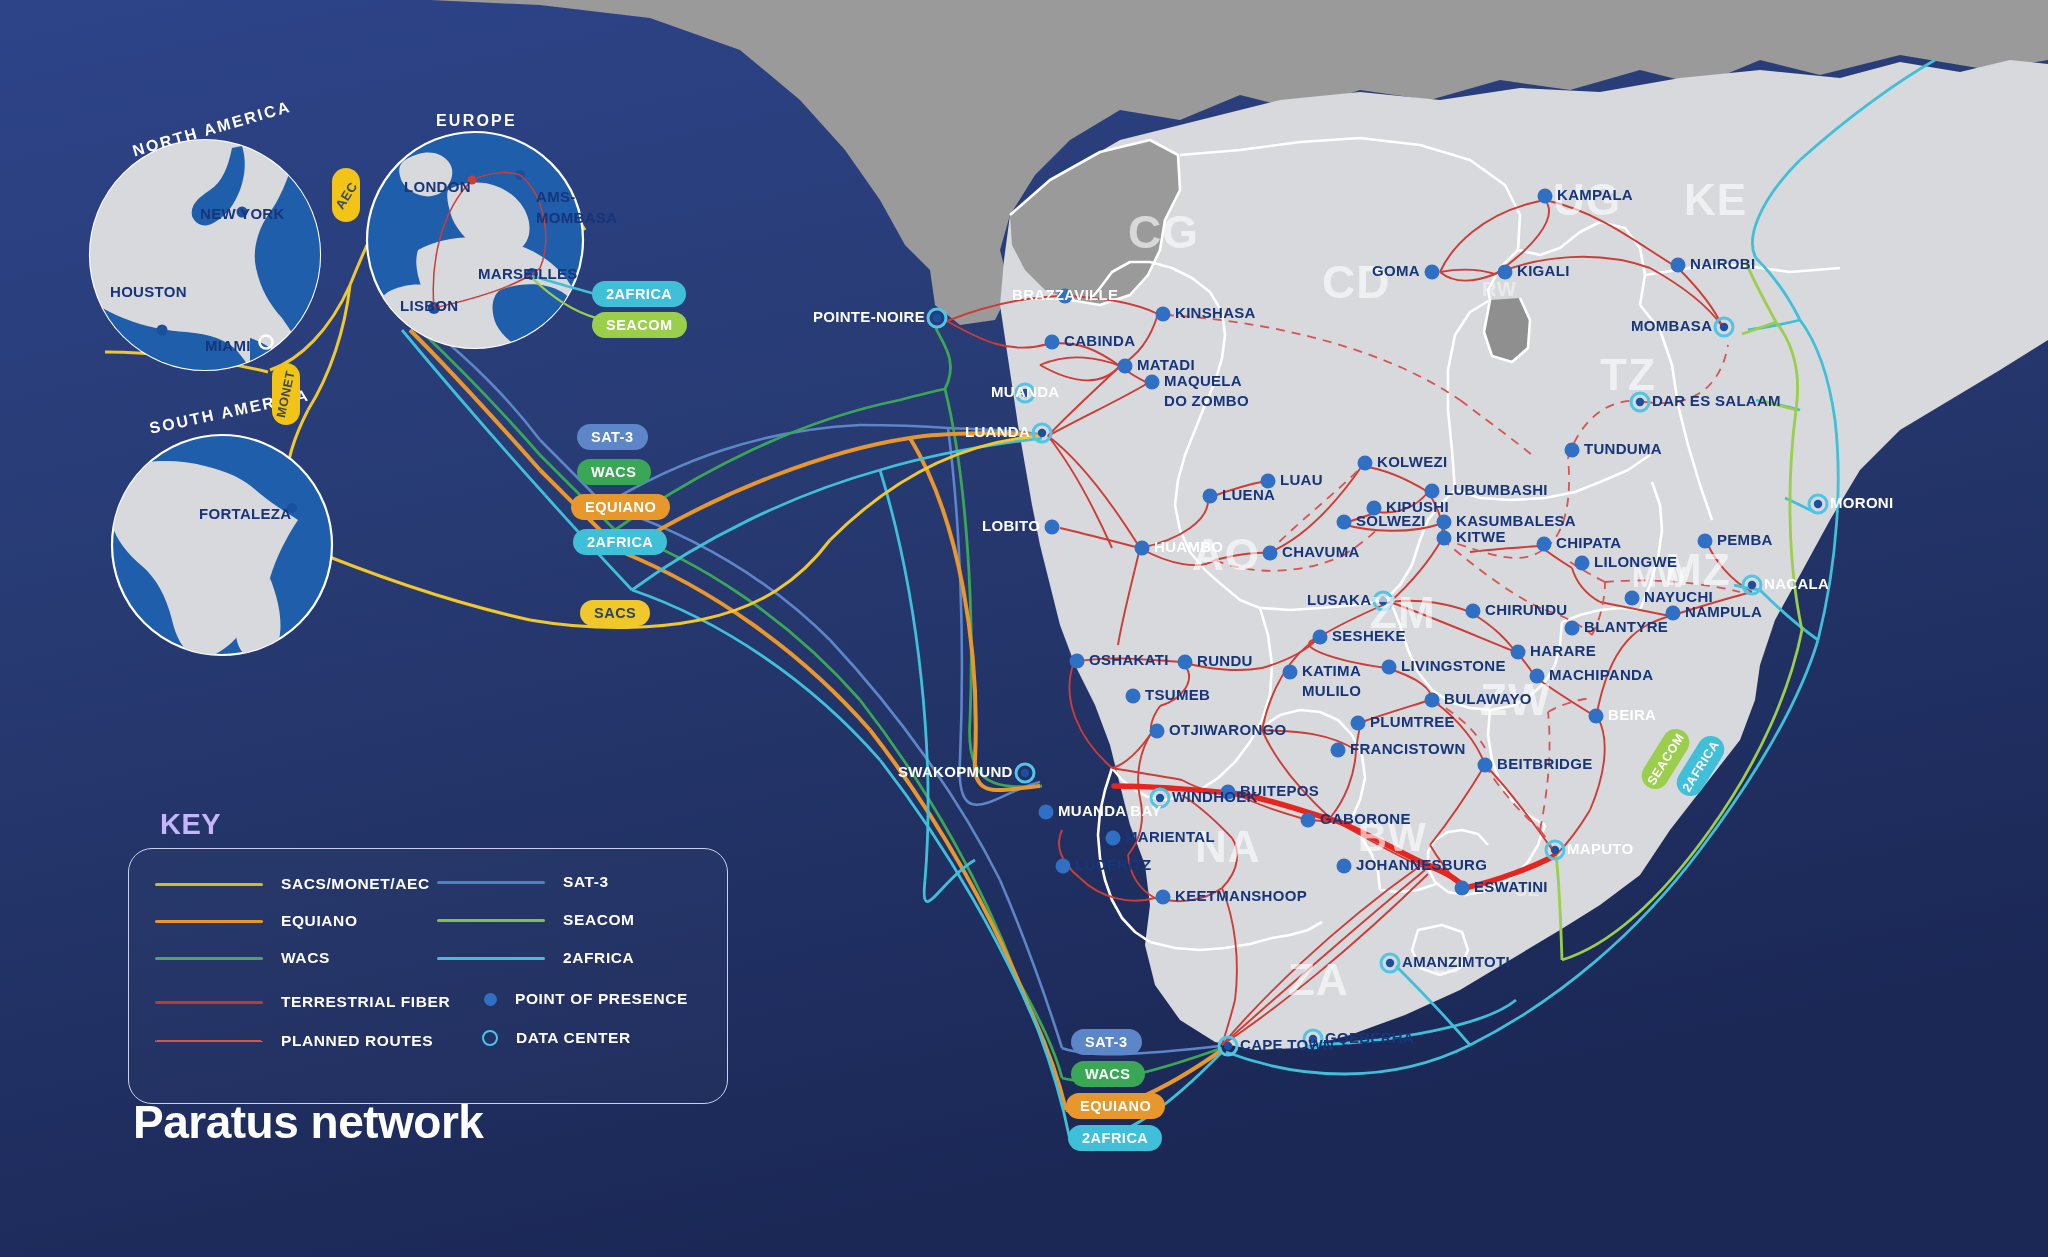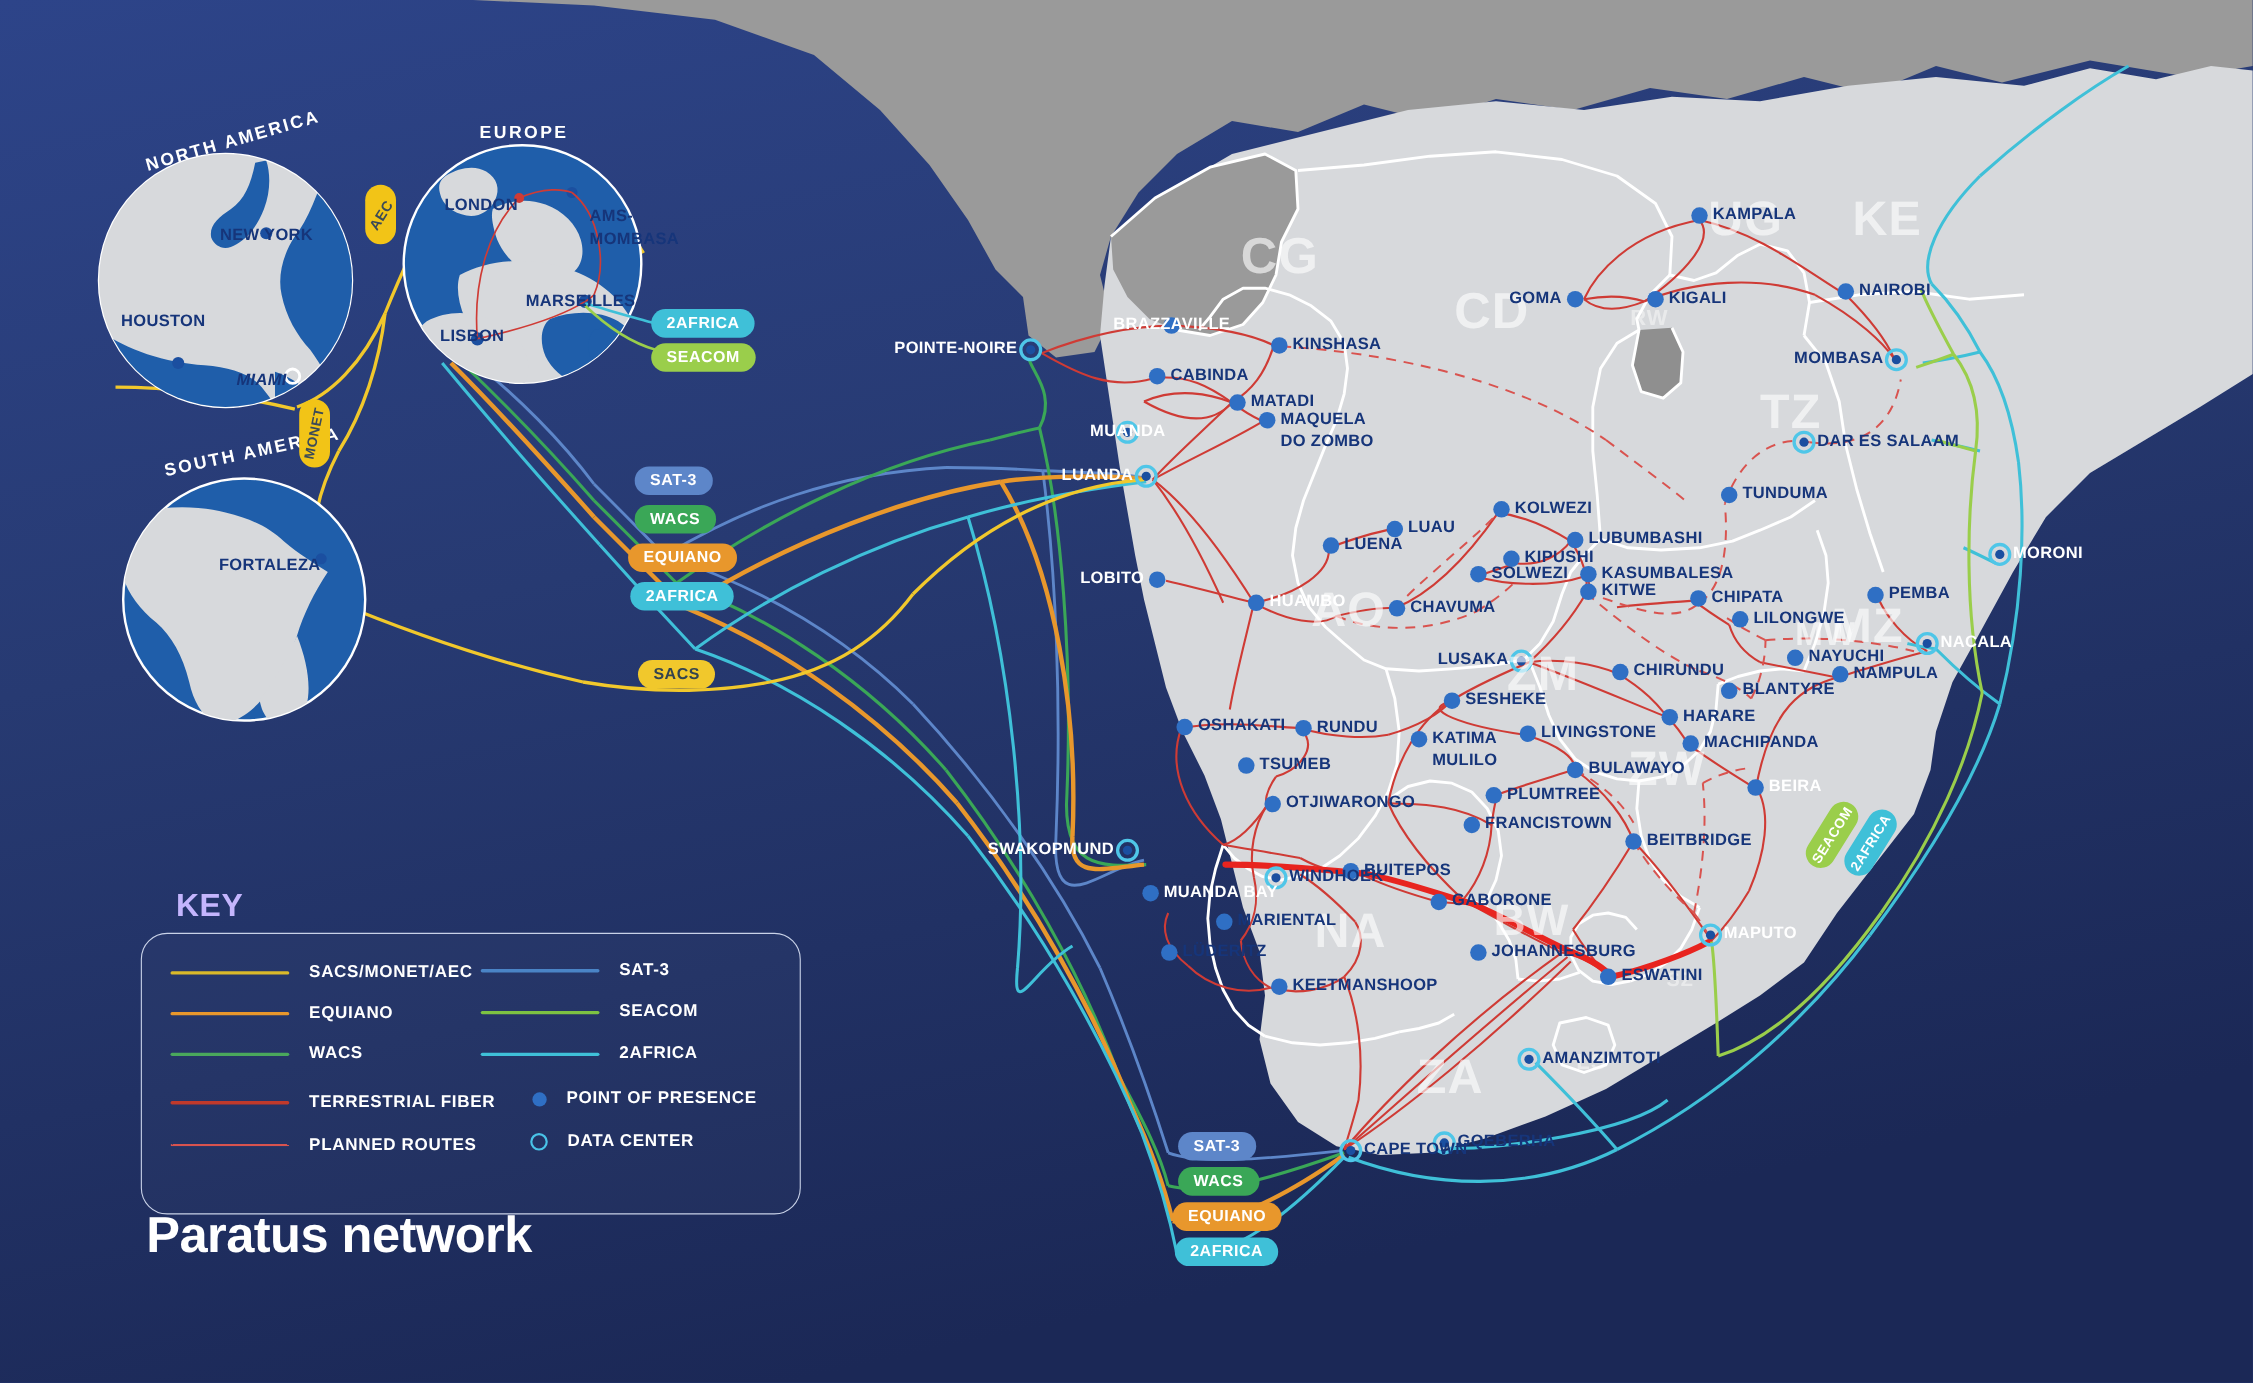--- a/index.html
+++ b/index.html
@@ -576,21 +576,21 @@
     <span class="keyring"></span>
     <span class="keylab">DATA CENTER</span>
   </div>
 
   <div class="globelbl" style="left:130px; top:120px; transform:rotate(-16deg); font-size:16px;">NORTH AMERICA</div>
   <div class="globelbl" style="left:436px; top:112px; font-size:16px;">EUROPE</div>
   <div class="globelbl" style="left:148px; top:403px; transform:rotate(-12deg); font-size:16px;">SOUTH AMERICA</div>
 
   <div class="citylbl" style="left:200px; top:205px;">NEW YORK</div>
   <div class="citylbl" style="left:110px; top:283px;">HOUSTON</div>
-  <div class="citylbl" style="left:215px; top:337px;font-style:italic;">MIAMI</div>
+  <div class="citylbl" style="left:205px; top:337px;">MIAMI</div>
   <div class="citylbl" style="left:404px; top:178px;">LONDON</div>
   <div class="citylbl" style="left:536px; top:188px;">AMS-</div>
   <div class="citylbl" style="left:536px; top:209px;">MOMBASA</div>
   <div class="citylbl" style="left:478px; top:265px;">MARSEILLES</div>
   <div class="citylbl" style="left:400px; top:297px;">LISBON</div>
   <div class="citylbl" style="left:199px; top:505px;">FORTALEZA</div>
 
   <div class="pill c-aec" style="left:332px; top:168px; width:28px; height:54px; border-radius:999px;">
     <span style="transform:rotate(-58deg); font-size:13px;">AEC</span>
   </div>

